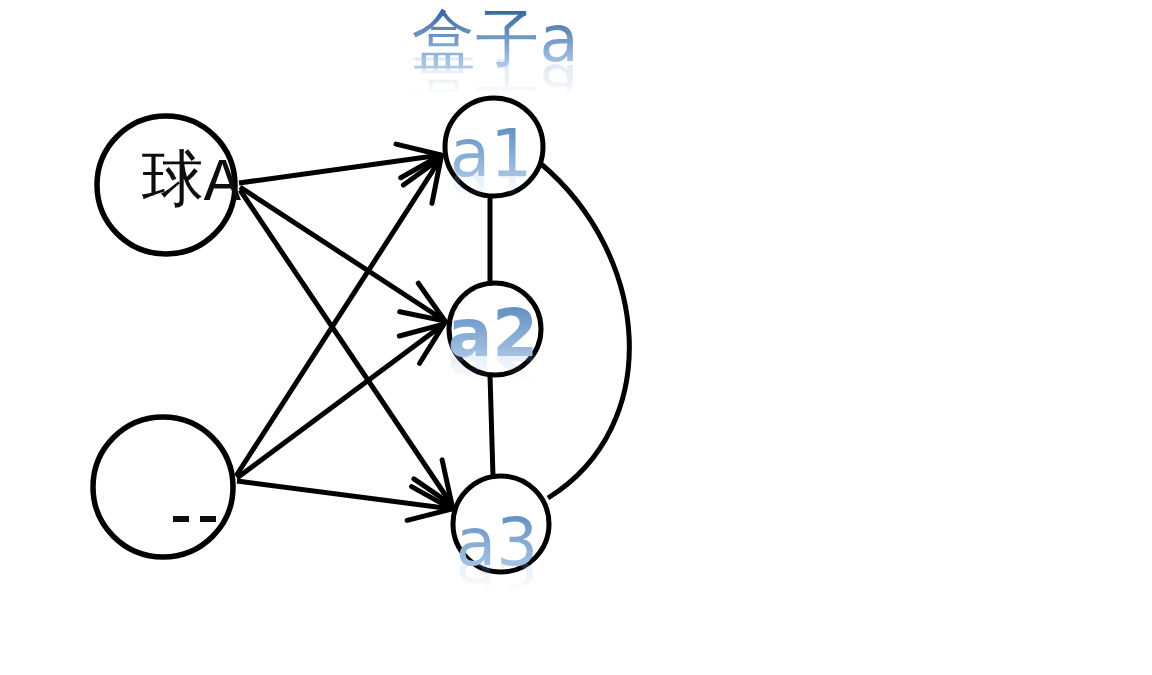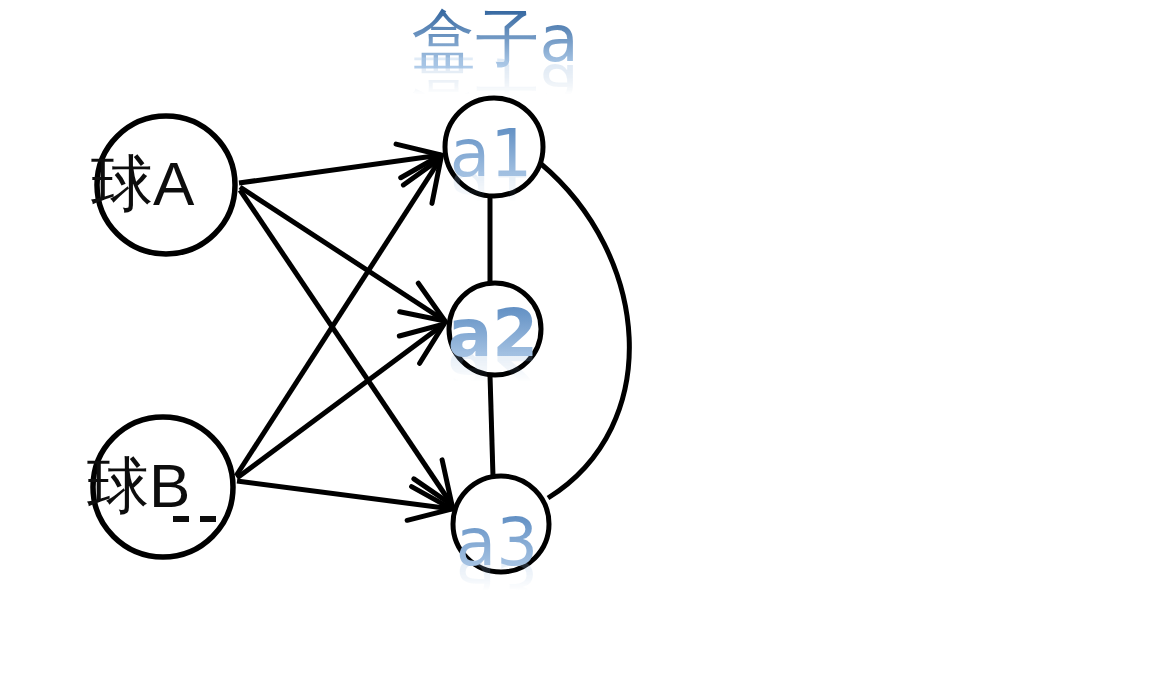--- a/index.html
+++ b/index.html
@@ -50,23 +50,23 @@
     font-size:66px;
     --grad-top:var(--node-top);--grad-bot:var(--node-bot);
     font-family:"DejaVu Sans","Liberation Sans",sans-serif;
   }
   .node-label .wa-refl{margin-top:-26px;opacity:.4;}
   .label-a1{left:441px;top:121px;width:100px;}
   .label-a2{left:443px;top:301px;width:100px;font-weight:bold;}
   .label-a3{left:447px;top:510px;width:100px;}
 
   .ball-label{
-    position:absolute;text-align:left;line-height:1;
+    position:absolute;text-align:right;line-height:1;
     font-size:62px;color:var(--ball-text);
-    font-family:Liberation Sans, sans-serif;
+    font-family:Liberation Mono, monospace;
     white-space:nowrap;
   }
   .label-ballA{left:91px;top:153px;width:150px;}
   .label-ballB{left:87px;top:455px;width:150px;}
 
   .b-underline{
     position:absolute;left:173px;top:516px;width:43px;height:6px;
     background:repeating-linear-gradient(90deg,var(--ball-text) 0 16px,transparent 16px 27px);
   }
 </style>
@@ -100,21 +100,20 @@
     <circle cx="495" cy="329" r="46" fill="#fff" stroke="#000" stroke-width="5"></circle>
     <circle cx="501" cy="524" r="48" fill="#fff" stroke="#000" stroke-width="5"></circle>
   </svg>
 
   <div class="wordart diagram-title">
     <span class="wa-main">盒子a</span>
     <span class="wa-refl" aria-hidden="true">盒子a</span>
   </div>
 
   <div class="ball-label label-ballA">球A</div>
-  <div class="ball-label label-ballB">球B</div>
   <div class="b-underline"></div>
 
   <div class="wordart node-label label-a1">
     <span class="wa-main">a1</span>
     <span class="wa-refl" aria-hidden="true">a1</span>
   </div>
   <div class="wordart node-label label-a2">
     <span class="wa-main">a2</span>
     <span class="wa-refl" aria-hidden="true">a2</span>
   </div>

